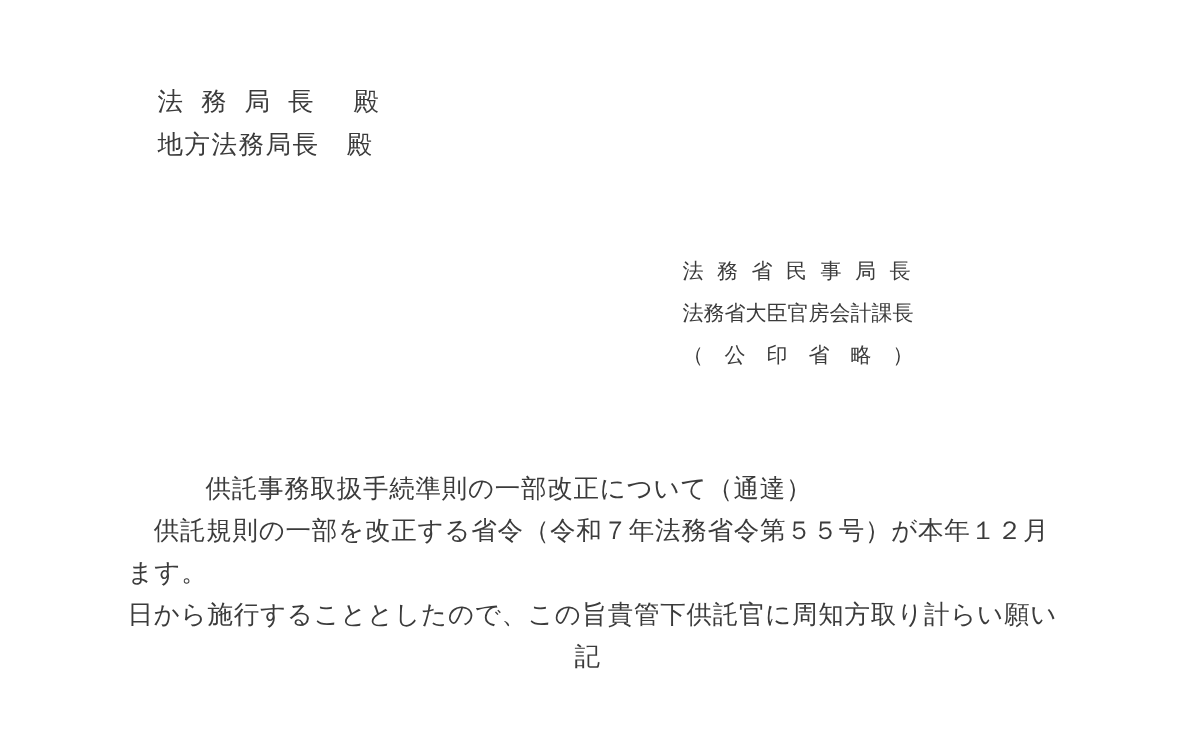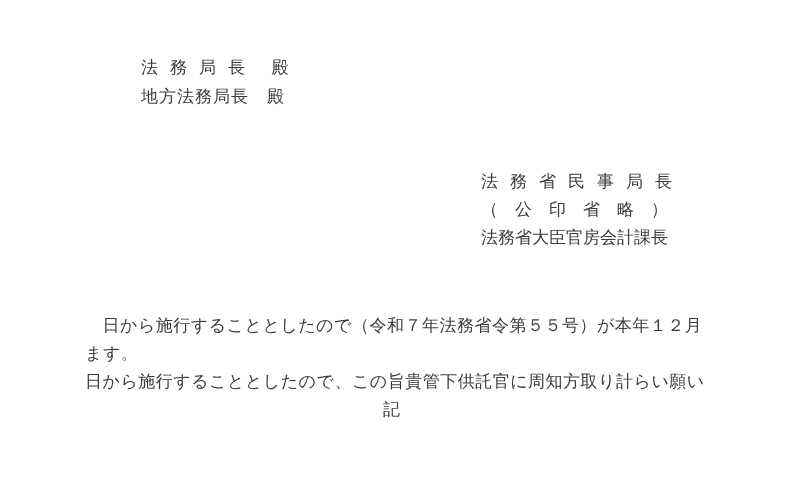--- a/index.html
+++ b/index.html
@@ -12,36 +12,35 @@
     width: 785px;
     height: 500px;
     background: #ffffff;
     overflow: hidden;
     font-family: "Liberation Serif", "DejaVu Serif", serif;
     color: #3b3b3b;
     -webkit-font-smoothing: antialiased;
   }
   .line {
     white-space: nowrap;
-    margin-left: 36px;
   }
   
   .recipient-block {
     position: absolute;
     left: 105px;
     top: 53px;
     font-size: 17px;
     line-height: 29px;
   }
   
   .sender-block {
     position: absolute;
-    left: 445px;
+    left: 455px;
     top: 168px;
-    font-size: 17px;
+    font-size: 14px;
     line-height: 28px;
   }
   
   .tracked {
     letter-spacing: -2.5px;
   }
   .tracked-wide {
     letter-spacing: 1px;
   }
   
@@ -71,24 +70,25 @@
 
 <div class="page">
 
   <div class="recipient-block">
     <div class="line tracked">法　務　局　長　　殿</div>
     <div class="line tracked-wide">地方法務局長　殿</div>
   </div>
 
   <div class="sender-block">
     <div class="line tracked">法　務　省　民　事　局　長</div>
+    <div class="line">法務省大臣官房会計課長</div>
     <div class="line">（　公　印　省　略　）</div>
-    <div class="line">法務省大臣官房会計課長</div>
   </div>
 
   <div class="main-block">
-    <div class="body-line">　日から施行することとしたので（令和７年法務省令第５５号）が本年１２月</div>
+    <div class="subject-line">供託事務取扱手続準則の一部改正について（通達）</div>
+    <div class="body-line">　供託規則の一部を改正する省令（令和７年法務省令第５５号）が本年１２月</div>
     <div class="body-line">ます。</div>
     <div class="body-line">日から施行することとしたので、この旨貴管下供託官に周知方取り計らい願い</div>
     <div class="record-marker">記</div>
   </div>
 
 </div>
 
 </body></html>

